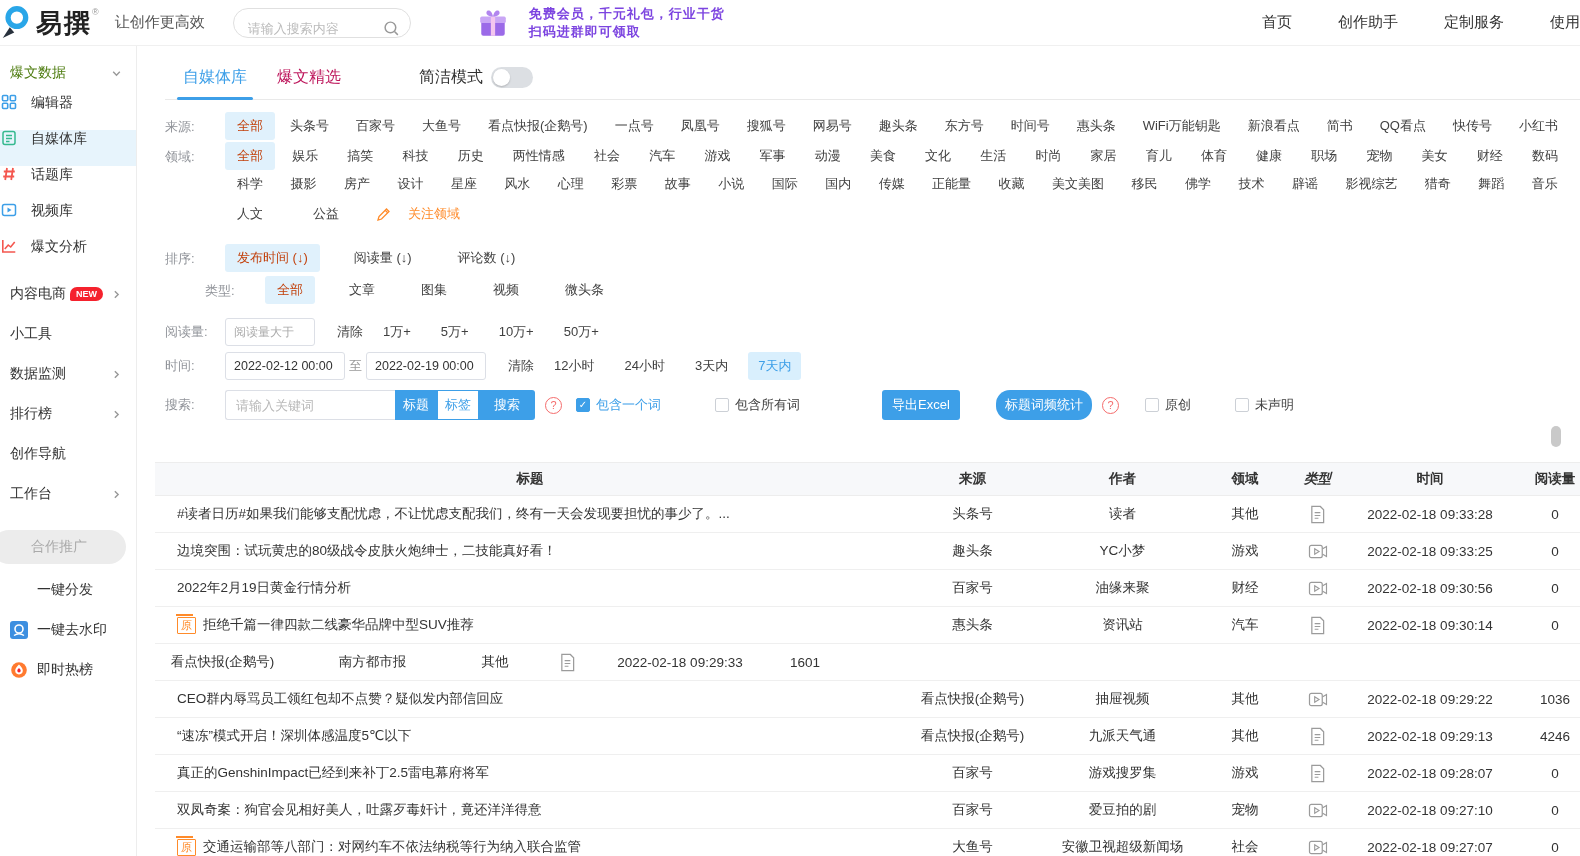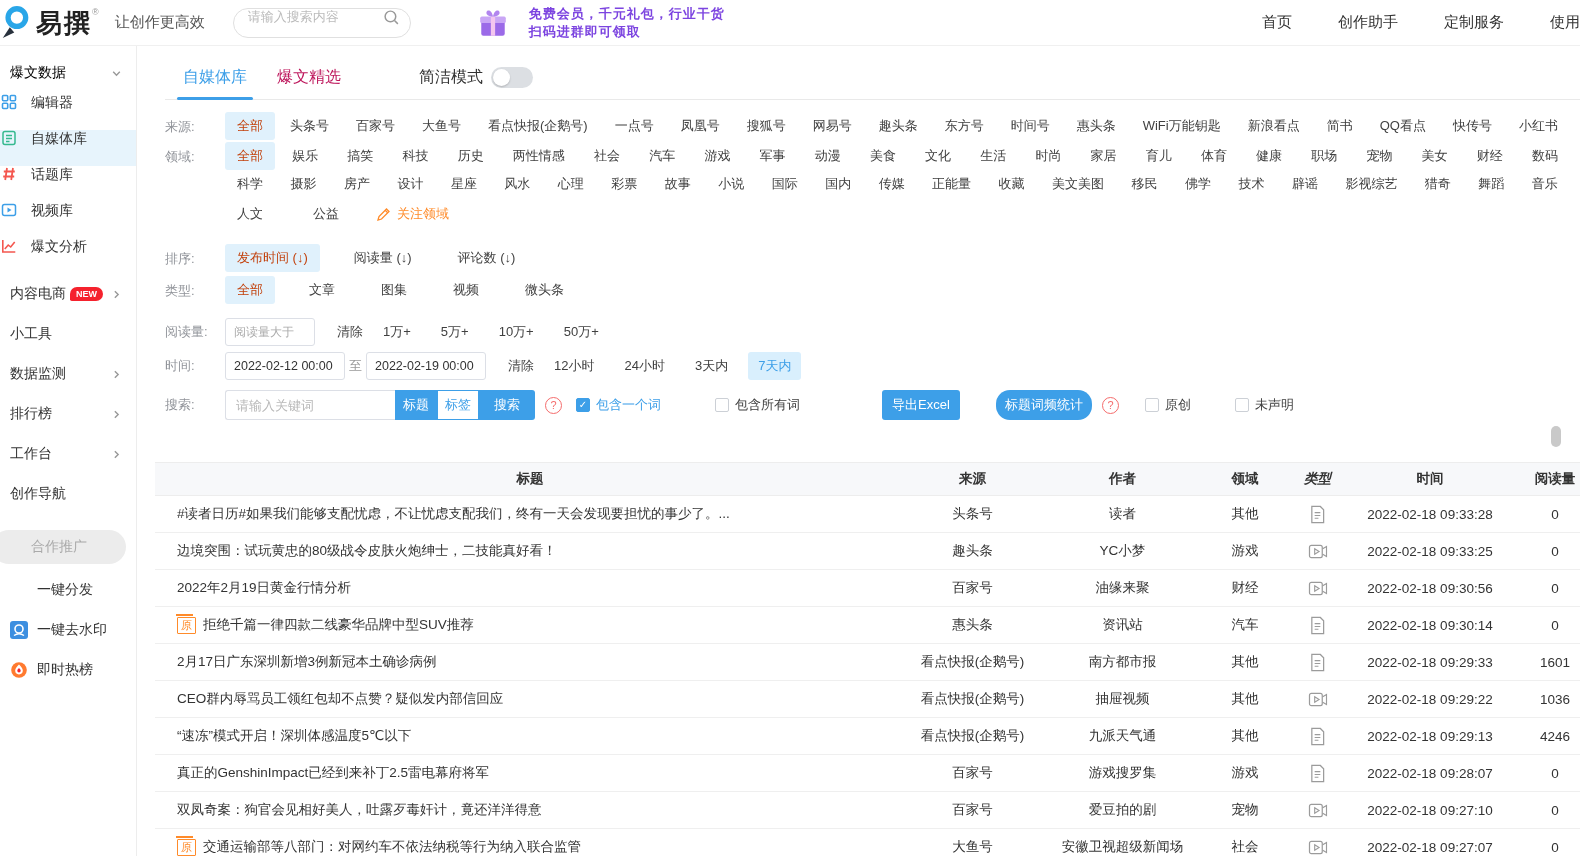--- a/index.html
+++ b/index.html
@@ -6,35 +6,35 @@
   html,body { width:1580px; height:856px; overflow:hidden; background:#fff;
     font-family:"Liberation Sans","DejaVu Sans",sans-serif; color:#333; }
   .page { width:1580px; height:856px; position:relative; }
 
   
   .topbar { height:46px; display:flex; align-items:center; border-bottom:1px solid #f0f0f0; background:#fff; position:relative; z-index:5; }
   .logo-wrap { display:flex; align-items:flex-start; }
   .logo-text { font-size:26px; font-weight:bold; color:#222; letter-spacing:2px; line-height:40px; }
   .logo-reg { font-size:9px; color:#999; margin-top:4px; }
   .tagline { font-size:15px; color:#555; margin-left:16px; }
-  .top-search { margin-left:28px; width:178px; height:30px; border:1px solid #e0e0e0; border-radius:16px; display:flex; align-items:flex-start; padding:0 10px 0 14px; }
+  .top-search { margin-left:28px; width:178px; height:30px; border:1px solid #e0e0e0; border-radius:16px; display:flex; align-items:center; padding:12px 10px 0 14px; }
   .top-search input { border:none; outline:none; flex:1; font-size:13px; color:#333; min-width:0; font-family:inherit; }
   .top-search input::placeholder { color:#bbb; }
   .promo { display:flex; align-items:center; margin-left:66px; gap:20px; }
   .promo-text { font-size:13px; font-weight:bold; color:#7c44e0; line-height:1.35; letter-spacing:1px; text-shadow:0 0 2px rgba(255,255,255,.9); }
   .topnav { margin-left:auto; display:flex; align-items:center; gap:46px; padding-right:0; white-space:nowrap; }
   .nav-item { font-size:15px; color:#333; cursor:pointer; }
 
   
   .body-row { display:flex; height:810px; }
   .sidebar { width:137px; border-right:1px solid #ededed; flex-shrink:0; padding-top:12px; overflow:hidden; }
   .main { flex:1; min-width:0; padding-left:28px; position:relative; }
 
   
-  .sb-group { display:flex; align-items:center; justify-content:space-between; padding:6px 14px 12px 10px; font-size:14px; color:#000000; cursor:pointer; }
+  .sb-group { display:flex; align-items:center; justify-content:space-between; padding:6px 14px 12px 10px; font-size:14px; color:#4d7c0f; cursor:pointer; }
   .sb-item { display:flex; align-items:flex-start; height:36px; padding-left:0; font-size:14px; cursor:pointer; }
   .sb-item.active { background:#e7f4fc; }
   .sb-ico { width:18px; display:inline-flex; justify-content:center; margin-right:13px; }
   .sb-section { display:flex; align-items:center; height:40px; padding:0 14px 0 10px; font-size:14px; cursor:pointer; }
   .sb-section .spacer { flex:1; }
   .new-badge { background:#f5222d; color:#fff; font-size:9px; font-weight:bold; border-radius:8px 8px 8px 2px; padding:2px 6px; margin-left:4px; }
   .sb-pill { margin:16px 0 6px -8px; width:134px; height:34px; background:#ececec; border-radius:17px; display:flex; align-items:center; justify-content:center; font-size:14px; color:#aaa; cursor:pointer; }
   .sb-tool { display:flex; align-items:center; height:40px; padding-left:10px; font-size:14px; cursor:pointer; }
   .sb-tool .sb-ico { margin-right:9px; }
   .sb-tool.noicon { padding-left:37px; }
@@ -54,24 +54,24 @@
   .opts { display:flex; align-items:center; }
   .opts.spread { width:1345px; justify-content:space-between; }
   .opt { padding:5px 12px; border-radius:3px; color:#404040; cursor:pointer; white-space:nowrap; }
   .opt.sel { background:#e0f1fc; color:#c2410c; }
   .src-row { margin-top:12px; }
   .dom-row { margin-top:2px; }
   .dom-rows { display:flex; flex-direction:column; }
   .dom-line { display:flex; align-items:center; }
   .dom-line.spread { width:1345px; justify-content:space-between; }
   .dom-line.left { gap:26px; margin-top:2px; }
-  .follow { display:flex; align-items:center; gap:7px; color:#ff8b2a; cursor:pointer; padding:5px 0; }
+  .follow { display:flex; align-items:center; gap:18px; color:#ff8b2a; cursor:pointer; padding:5px 0; }
   .sort-row { margin-top:16px; }
   .sort-row .opts, .type-row .opts { gap:22px; }
-  .type-row { margin-top:4px; }
+  .type-row { margin-top:4px;margin-left:40px; }
   .reads-row { margin-top:14px; align-items:center; }
   .reads-row .filter-label, .time-row .filter-label, .search-row .filter-label { padding-top:0; }
   .reads-row, .time-row, .search-row { align-items:center; }
   .mini-input { width:90px; height:28px; border:1px solid #dcdfe6; border-radius:3px; padding:0 8px; font-size:12px; color:#333; outline:none; font-family:inherit; }
   .mini-input::placeholder { color:#aaa; }
   .clear-link { margin:0 10px 0 22px; color:#444; cursor:pointer; }
   .preset { padding:5px 10px; border-radius:3px; cursor:pointer; color:#404040; white-space:nowrap; }
   .preset.sel { background:#d9effd; color:#3d9fe8; }
   .presets { display:flex; align-items:center; gap:10px; }
   .time-row { margin-top:6px; }
@@ -255,31 +255,31 @@
           <div class="sb-section">
             <span>排行榜</span>
             <span class="spacer"></span>
             <span style="display: inline-flex;">
               <svg width="11" height="11" viewBox="0 0 10 10">
                 <path d="M3.5 2l3 3-3 3" stroke="#999" stroke-width="1.3" fill="none"></path>
               </svg>
             </span>
           </div>
           <div class="sb-section">
+            <span>创作导航</span>
+            <span class="spacer"></span>
+          </div>
+          <div class="sb-section">
             <span>工作台</span>
             <span class="spacer"></span>
             <span style="display: inline-flex;">
               <svg width="11" height="11" viewBox="0 0 10 10">
                 <path d="M3.5 2l3 3-3 3" stroke="#999" stroke-width="1.3" fill="none"></path>
               </svg>
             </span>
-          </div>
-          <div class="sb-section">
-            <span>创作导航</span>
-            <span class="spacer"></span>
           </div>
         </div>
       <div class="sb-pill">合作推广</div>
       <div>
           <div class="sb-tool noicon">
             <span>一键分发</span>
           </div>
           <div class="sb-tool">
             <span class="sb-ico">
               <svg width="18" height="18" viewBox="0 0 18 18">
@@ -560,23 +560,20 @@
               <div class="c4">
                 <svg width="17" height="19" viewBox="0 0 18 20">
                   <path d="M3 1.5h9l3.5 3.5v13.5H3z" fill="none" stroke="#9b9b9b" stroke-width="1.3"></path>
                   <path d="M6 8h6M6 11h6M6 14h4" stroke="#9b9b9b" stroke-width="1.2"></path>
                 </svg>
               </div>
               <div class="c5">2022-02-18 09:30:14</div>
               <div class="c6">0</div>
             </div>
             <div class="trow">
-              <div class="c0">
-                <span class="title-text">2月17日广东深圳新增3例新冠本土确诊病例</span>
-              </div>
               <div class="c1">看点快报(企鹅号)</div>
               <div class="c2">南方都市报</div>
               <div class="c3">其他</div>
               <div class="c4">
                 <svg width="17" height="19" viewBox="0 0 18 20">
                   <path d="M3 1.5h9l3.5 3.5v13.5H3z" fill="none" stroke="#9b9b9b" stroke-width="1.3"></path>
                   <path d="M6 8h6M6 11h6M6 14h4" stroke="#9b9b9b" stroke-width="1.2"></path>
                 </svg>
               </div>
               <div class="c5">2022-02-18 09:29:33</div>

